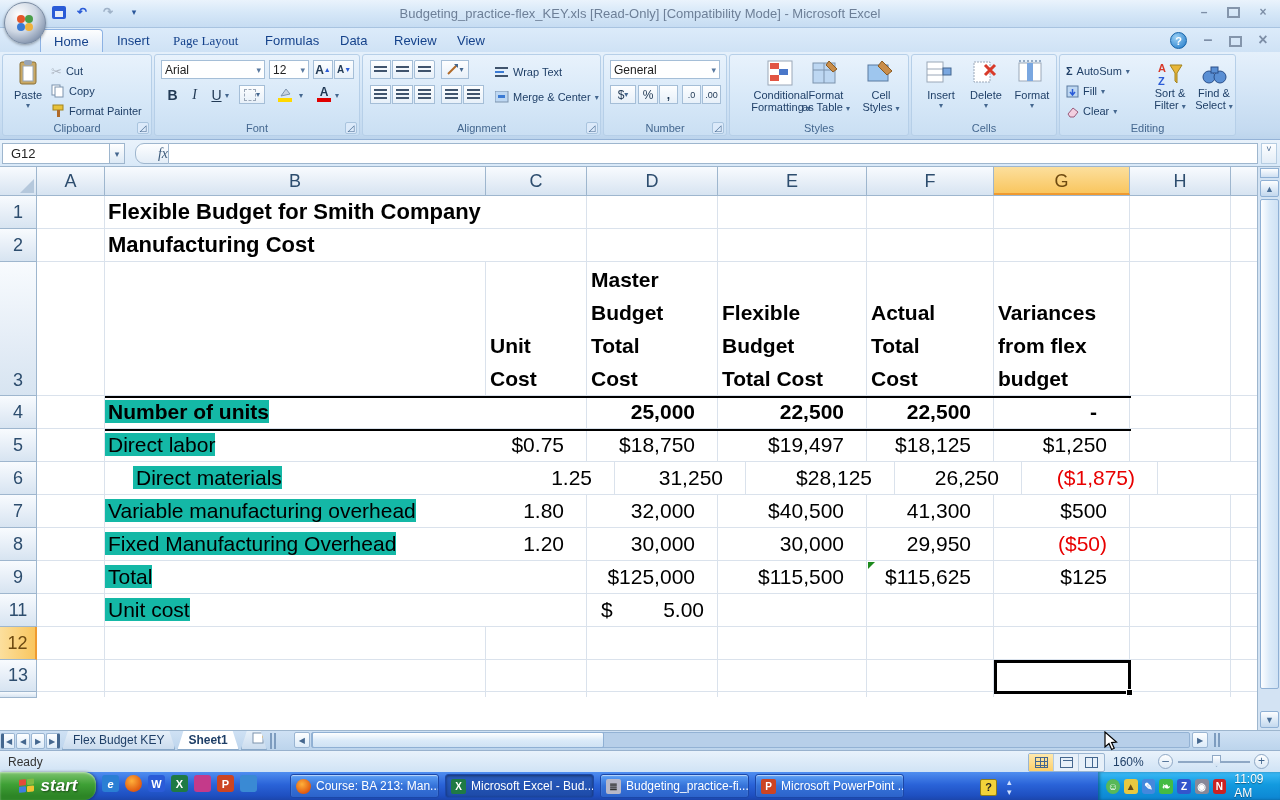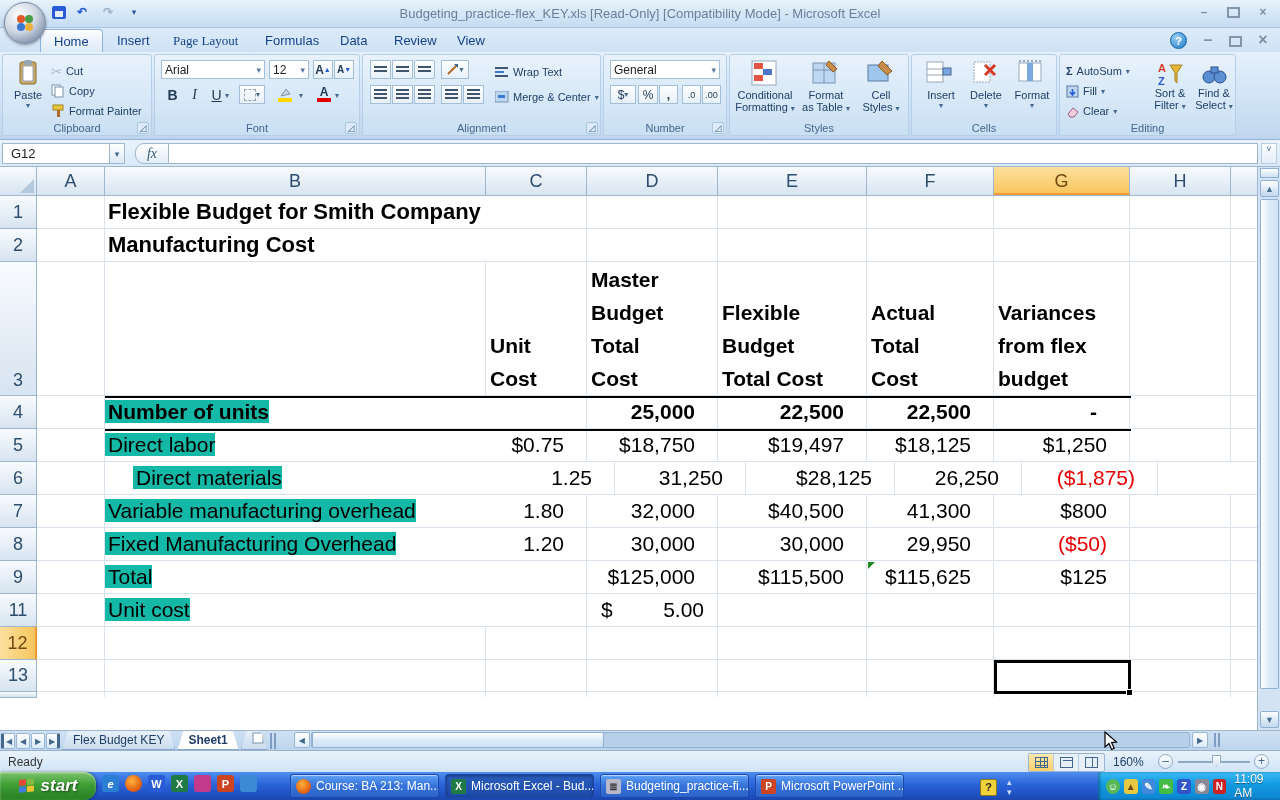--- a/index.html
+++ b/index.html
@@ -54,21 +54,21 @@
   .two-line { text-align:center; line-height:12px; }
 
   
   #formulabar { position:absolute; left:0; top:140px; width:1280px; height:27px;
     background:linear-gradient(#e9f2fb,#d9e9f8); border-bottom:1px solid #9eb6ce; display:flex; align-items:center; }
   #namebox { width:108px; height:21px; background:#fff; border:1px solid #9eb6ce; margin-left:2px;
     font-size:13px; color:#222; padding-left:8px; line-height:19px; }
   #namebox-dd { width:15px; height:21px; border:1px solid #9eb6ce; border-left:none; background:linear-gradient(#fff,#dce9f5);
     font-size:9px; color:#44678f; text-align:center; line-height:21px; }
   #fxbtn { width:34px; height:21px; margin-left:10px; background:linear-gradient(#fdfeff,#e3edf7); border:1px solid #9eb6ce;
-    border-radius:9px 0 0 9px; text-align:center; font-family:"Liberation Serif",serif; font-style:italic; font-size:14px;
+    border-radius:9px 0 0 9px; text-align:right; font-family:"Liberation Serif",serif; font-style:italic; font-size:14px;
     color:#3c5a7a; line-height:19px; }
   #formula-input { flex:1; height:21px; background:#fff; border:1px solid #9eb6ce; border-left:none; font-size:13px; padding-left:4px; }
   #fb-expand { width:16px; height:21px; margin:0 3px; font-size:9px; color:#44678f; text-align:center; line-height:10px;
     background:linear-gradient(#fdfeff,#e3edf7); border:1px solid #b6cde2; }
 
   
   #grid { position:absolute; left:0; top:167px; width:1257px; height:563px; background:#fff; overflow:hidden; }
   .hdr-bg { background:linear-gradient(#f8fbfe,#e6eef7 55%,#d7e4f1); color:#2d4d6e; }
   #colhdr { display:flex; height:29px; border-bottom:1px solid #9eb6ce; }
   .ch { border-right:1px solid #9eb6ce; text-align:center; font-size:18px; line-height:28px; }
@@ -369,21 +369,21 @@
       </div>
       <div class="fbtn framed" style="position:absolute;left:34px;top:30px;width:20px;">%</div>
       <div class="fbtn framed" style="position:absolute;left:55px;top:30px;width:18px;font-weight:bold;">,</div>
       <div class="fbtn framed" style="position:absolute;left:78px;top:30px;width:19px;font-size:9px;">.0</div>
       <div class="fbtn framed" style="position:absolute;left:98px;top:30px;width:19px;font-size:9px;">.00</div>
       <span class="glabel">Number</span>
       <span class="launcher">◿</span>
     </div>
 
     <div class="rgroup" style="left:729px;width:180px;">
-      <div class="rbtn-big" style="left:4px;top:4px;width:62px;">
+      <div class="rbtn-big" style="left:20px;top:4px;width:62px;">
         <svg class="bigicon" width="28" height="28">
             <rect x="2" y="2" width="24" height="24" fill="#fff" stroke="#9aa7b8"></rect>
             <rect x="4" y="4" width="9" height="6" fill="#e25544"></rect>
             <rect x="13" y="10" width="9" height="6" fill="#4a77c9"></rect>
             <rect x="4" y="16" width="9" height="6" fill="#e25544"></rect>
           </svg>
         <span class="two-line"><span>Conditional</span><br><span>Formatting</span> <span style="font-size:8px;color:#44678f;">▾</span></span>
       </div>
       <div class="rbtn-big" style="left:68px;top:4px;width:56px;">
         <svg class="bigicon" width="28" height="28">
@@ -600,21 +600,21 @@
     </div>
 
     <div class="srow">
       <div class="rh hdr-bg w-rh">7</div>
       <div class="cell w-a"></div>
       <div class="cell w-b" style="border-right:none;"><span class="txt lbl">Variable manufacturing overhead</span></div>
       <div class="cell w-c num">1.80</div>
       <div class="cell w-d num">32,000</div>
       <div class="cell w-e num">$40,500</div>
       <div class="cell w-f num">41,300</div>
-      <div class="cell w-g num">$800</div>
+      <div class="cell w-g num">$500</div>
       <div class="cell w-h"></div>
       <div class="cell w-i"></div>
     </div>
 
     <div class="srow">
       <div class="rh hdr-bg w-rh">8</div>
       <div class="cell w-a"></div>
       <div class="cell w-b" style="border-right:none;"><span class="txt lbl">Fixed Manufacturing Overhead</span></div>
       <div class="cell w-c num">1.20</div>
       <div class="cell w-d num">30,000</div>

